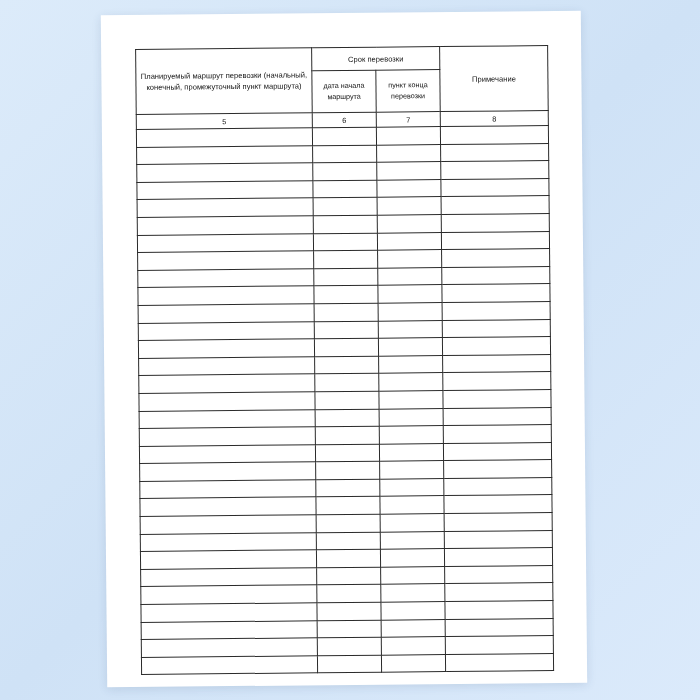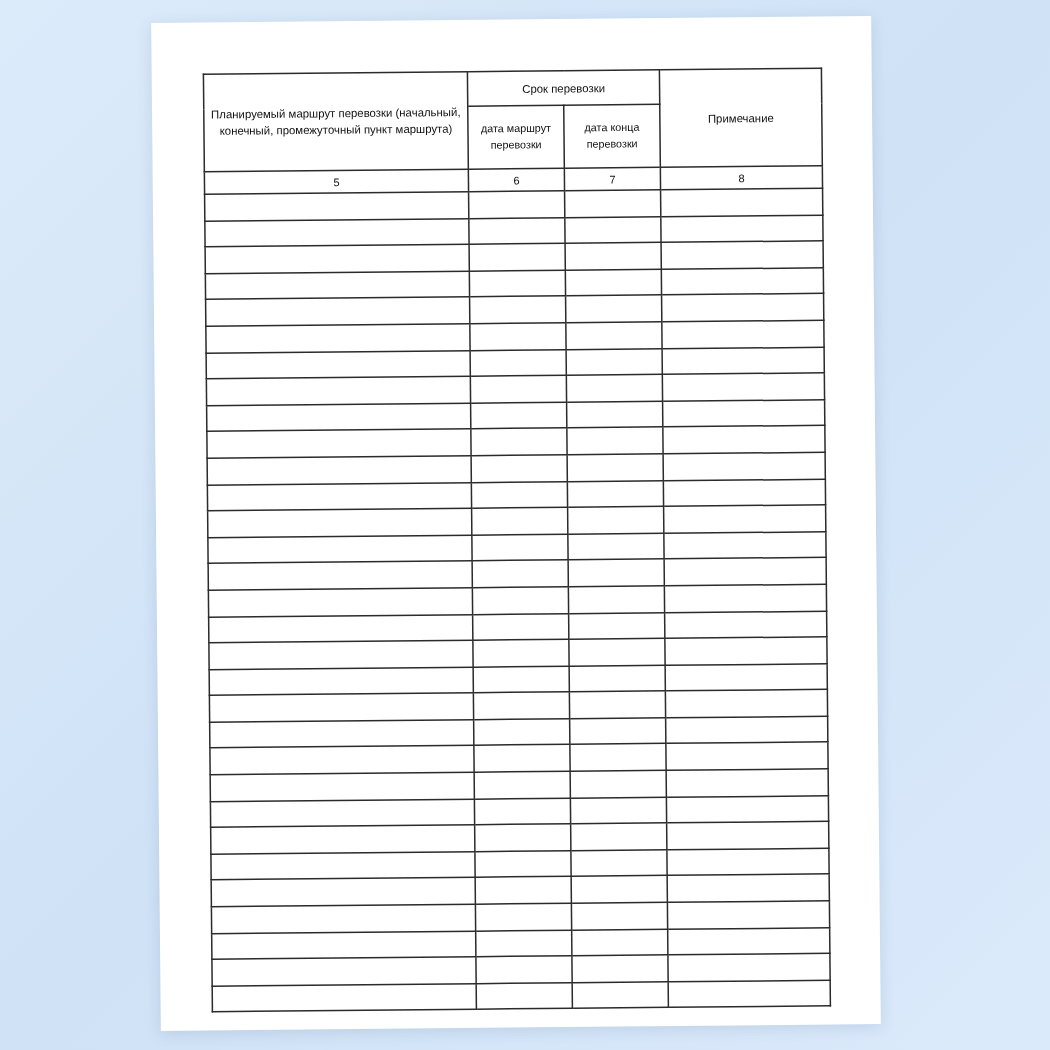--- a/index.html
+++ b/index.html
@@ -97,22 +97,22 @@
           <col class="col3">
           <col class="col4">
         </colgroup>
         <thead>
           <tr>
             <th class="hdr-cell hdr-route" rowspan="2">Планируемый маршрут перевозки (начальный, конечный, промежуточный пункт маршрута)</th>
             <th class="hdr-cell hdr-span" colspan="2">Срок перевозки</th>
             <th class="hdr-cell hdr-note" rowspan="2">Примечание</th>
           </tr>
           <tr>
-            <th class="hdr-cell hdr-sub">дата маршрут перевозки</th>
-            <th class="hdr-cell hdr-sub">дата конца перевозки</th>
+            <th class="hdr-cell hdr-sub">дата начала маршрута</th>
+            <th class="hdr-cell hdr-sub">пункт конца перевозки</th>
           </tr>
         </thead>
         <tbody>
           <tr class="numrow">
             <td>5</td>
             <td>6</td>
             <td>7</td>
             <td>8</td>
           </tr>
           <tr class="datarow">

